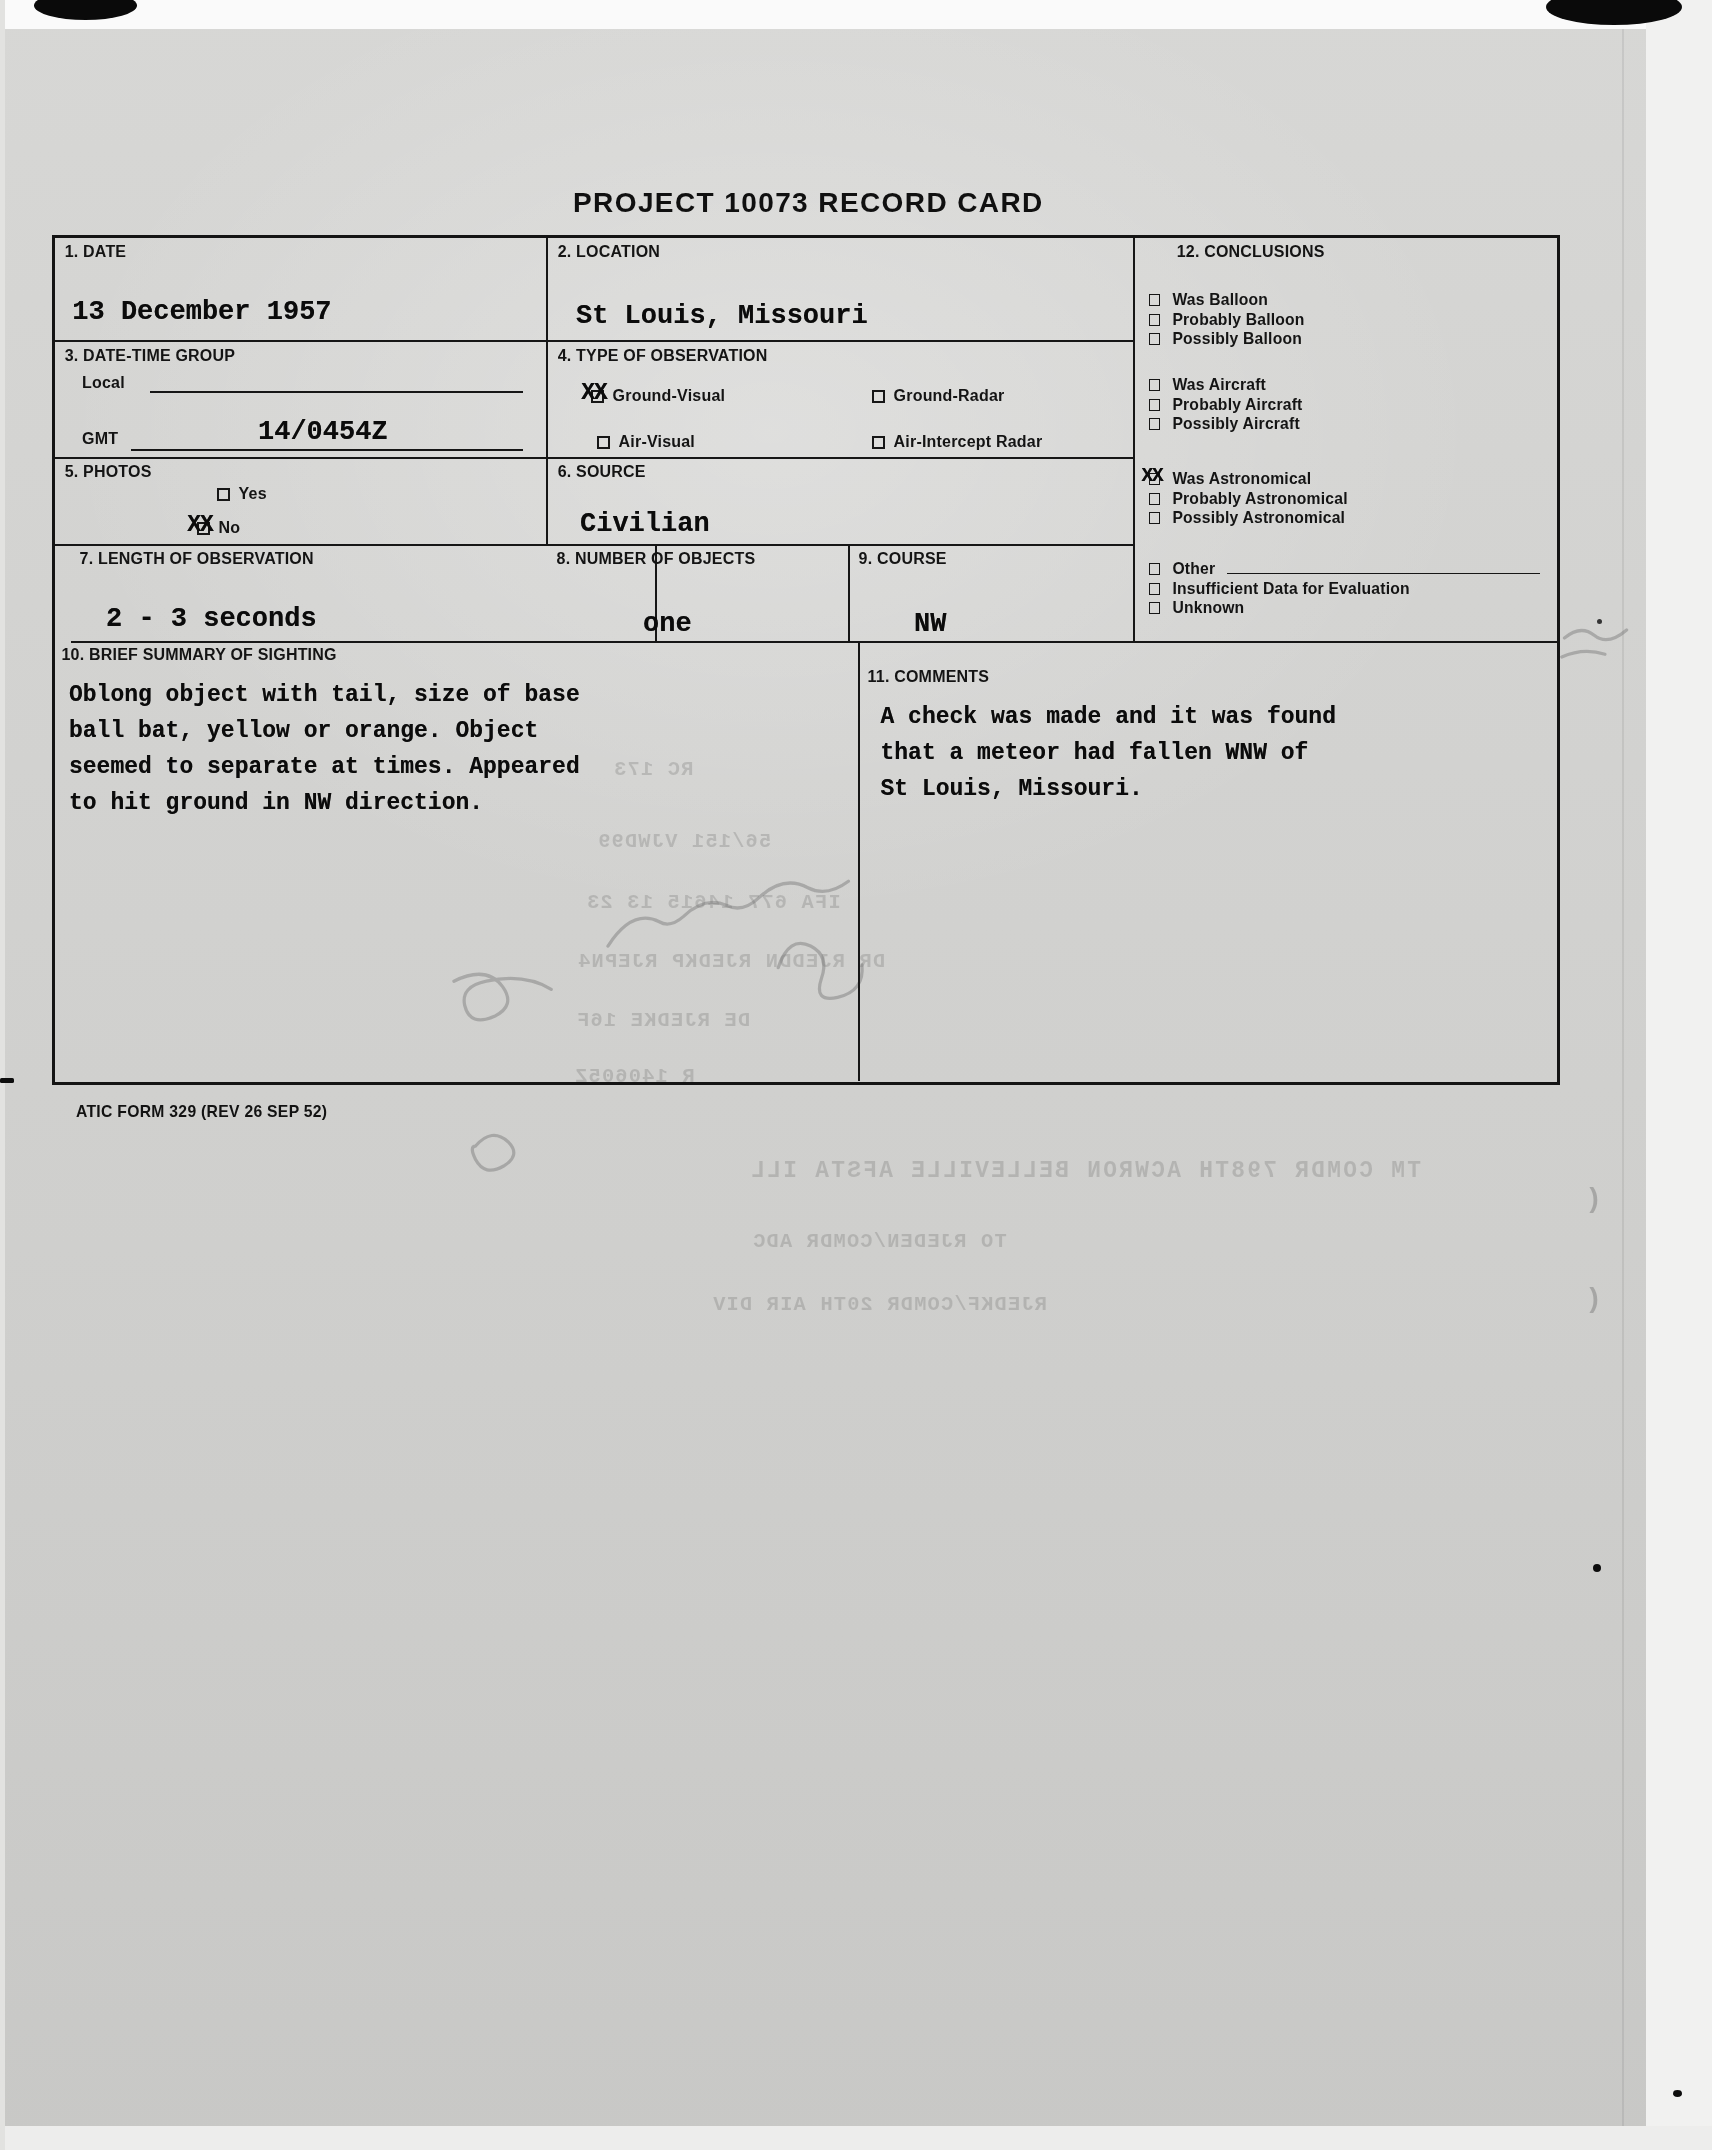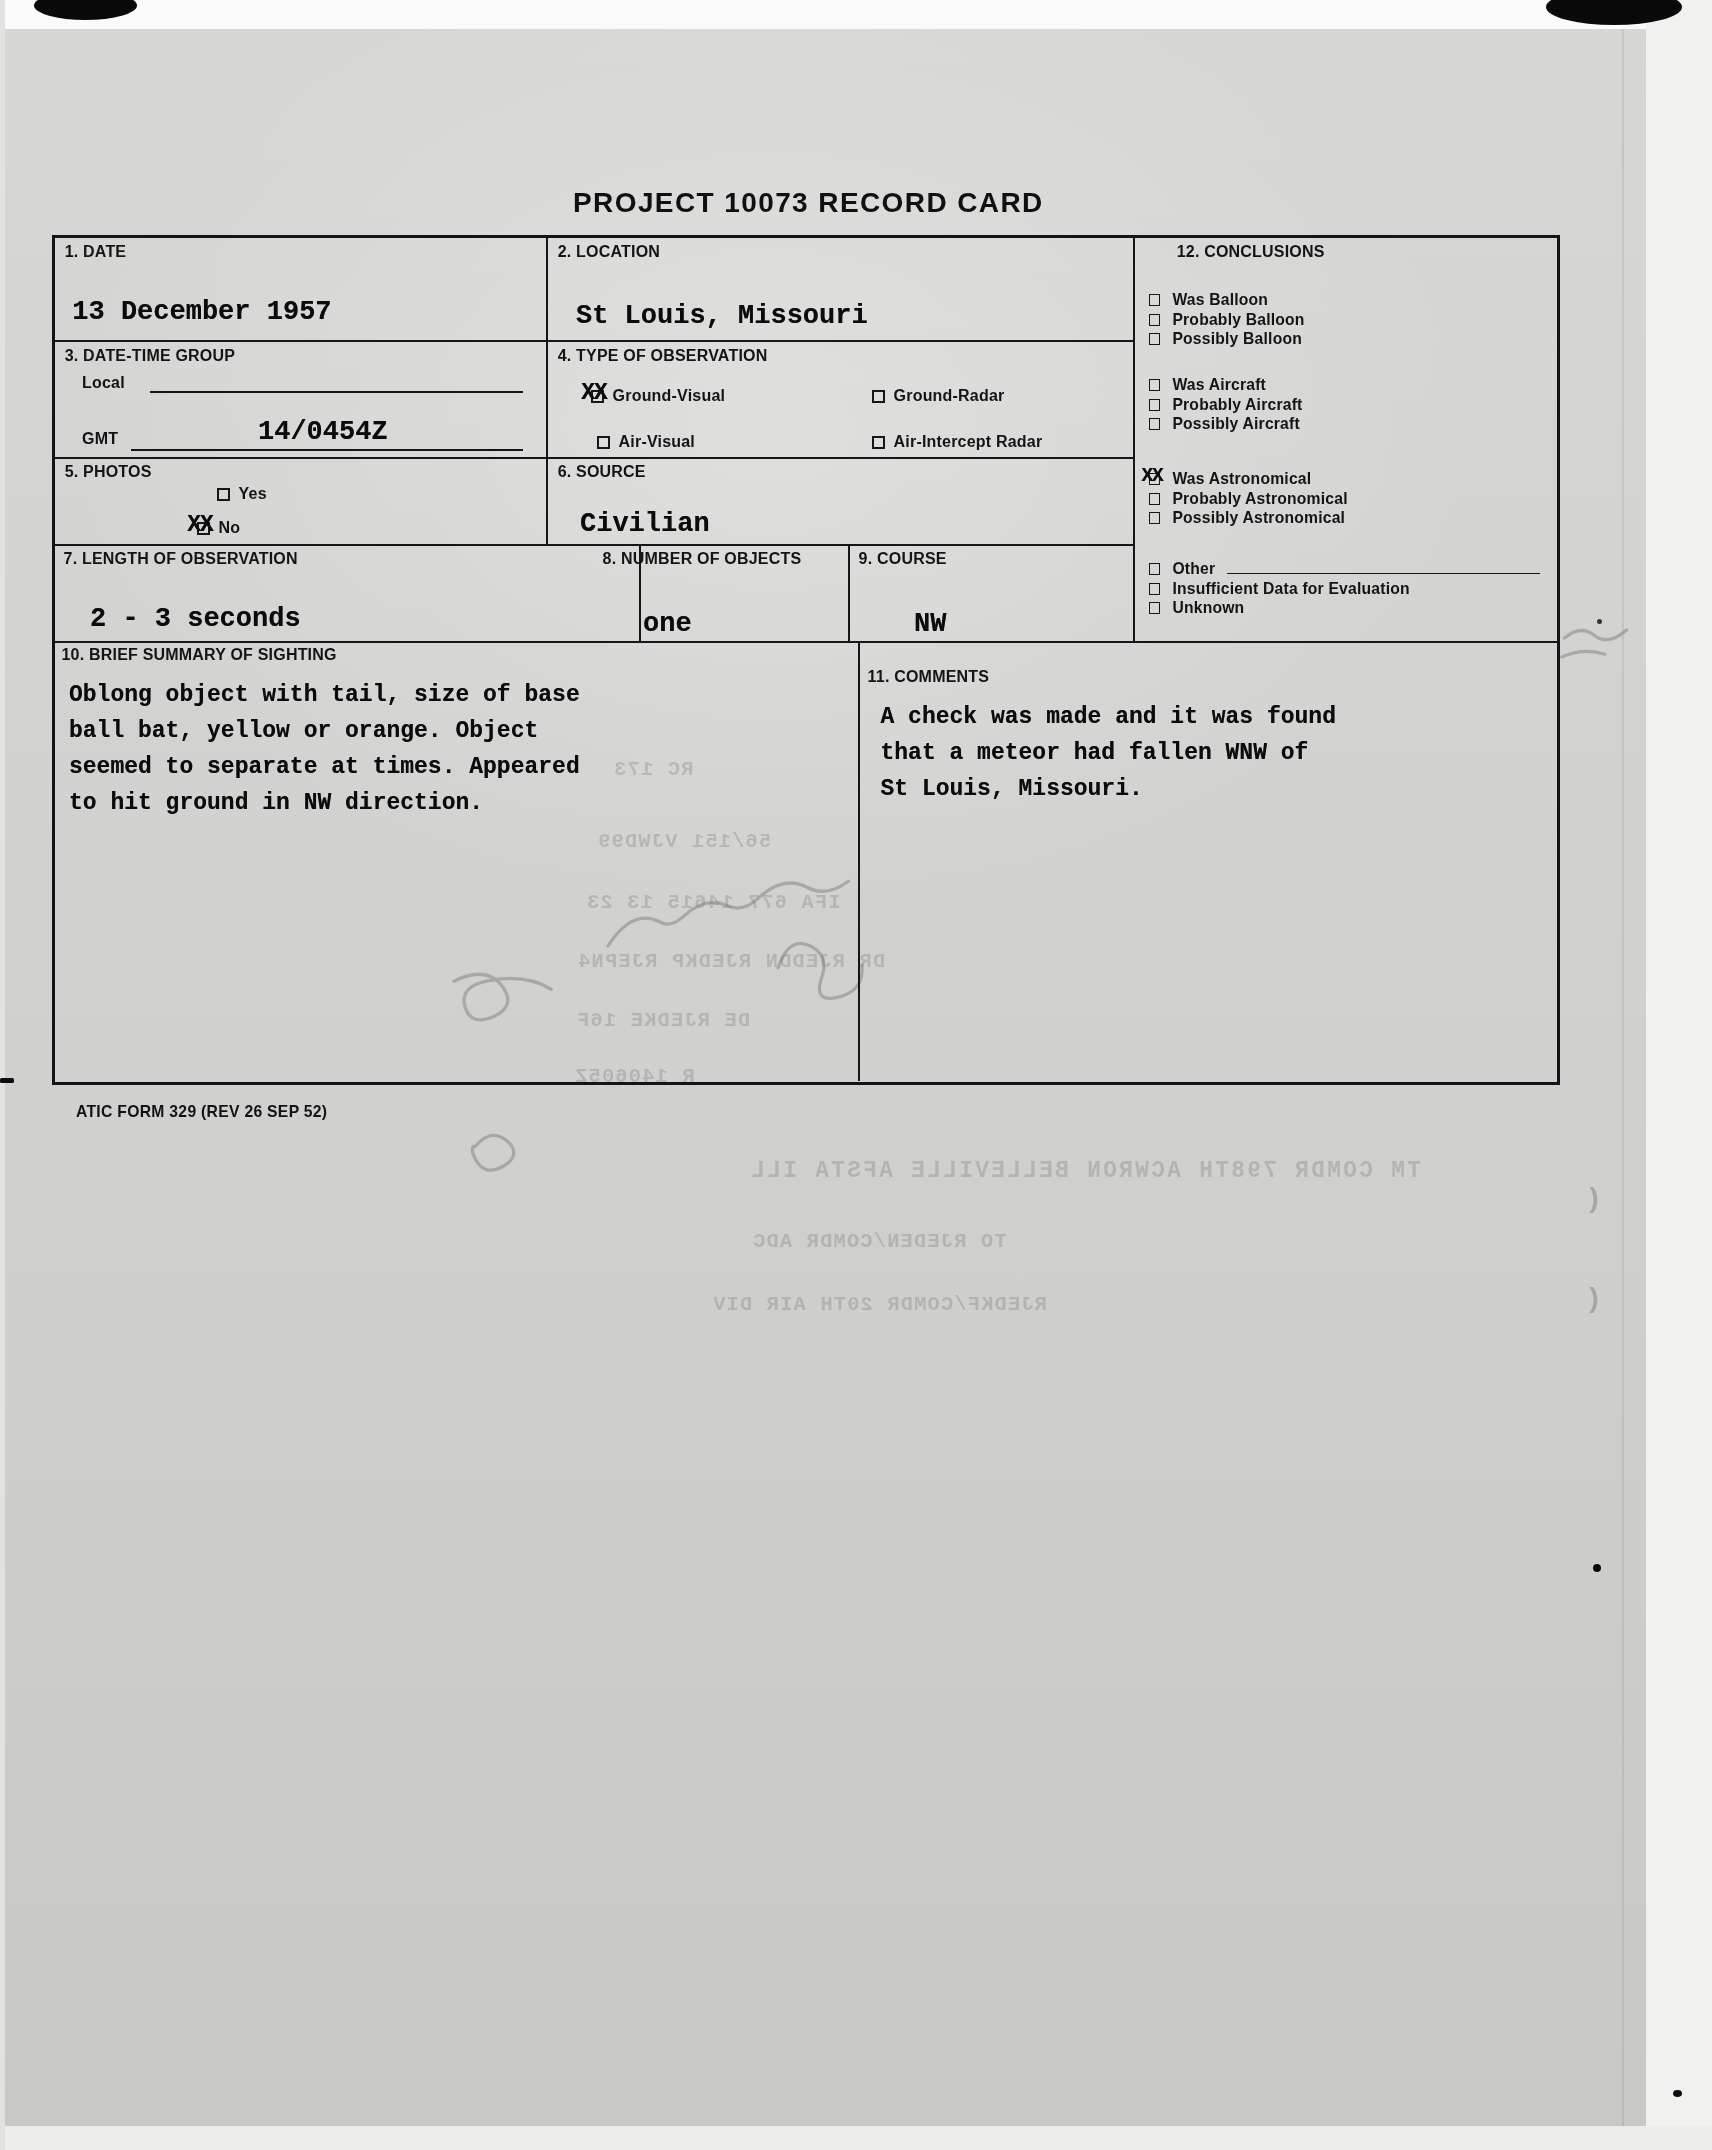--- a/index.html
+++ b/index.html
@@ -215,27 +215,27 @@
         </span>
         <span class="opt-label">No</span>
       </div>
     </div>
 
     <div class="cell br bb" style="left:493px; top:221px; width:587px; height:87px;">
       <span class="lbl" style="left:9.7px; top:4.3px;">6. SOURCE</span>
       <span class="tw" style="left:32px; top:50px;">Civilian</span>
     </div>
 
-    <div class="cell br bb" style="left:0; top:308px; width:586px; height:97px;">
+    <div class="cell br bb" style="left:16px; top:308px; width:586px; height:97px;">
       <span class="lbl" style="left:8.6px; top:4.3px;">7. LENGTH OF OBSERVATION</span>
       <span class="tw" style="left:35px; top:58px;">2 - 3 seconds</span>
     </div>
 
     <div class="cell br bb" style="left:493px; top:308px; width:302px; height:97px;">
-      <span class="lbl" style="left:8.6px; top:4.3px;margin-left:46px;">8. NUMBER OF OBJECTS</span>
+      <span class="lbl" style="left:8.6px; top:4.3px;">8. NUMBER OF OBJECTS</span>
       <span class="tw" style="left:95px; top:63px;">one</span>
     </div>
 
     <div class="cell br bb" style="left:795px; top:308px; width:285px; height:97px;">
       <span class="lbl" style="left:8.6px; top:4.3px;">9. COURSE</span>
       <span class="tw" style="left:64px; top:63px;">NW</span>
     </div>
 
     <div class="cell br" style="left:0; top:405px; width:805px; height:438px;">
       <span class="lbl" style="left:6.5px; top:3.2px;">10. BRIEF SUMMARY OF SIGHTING</span>

